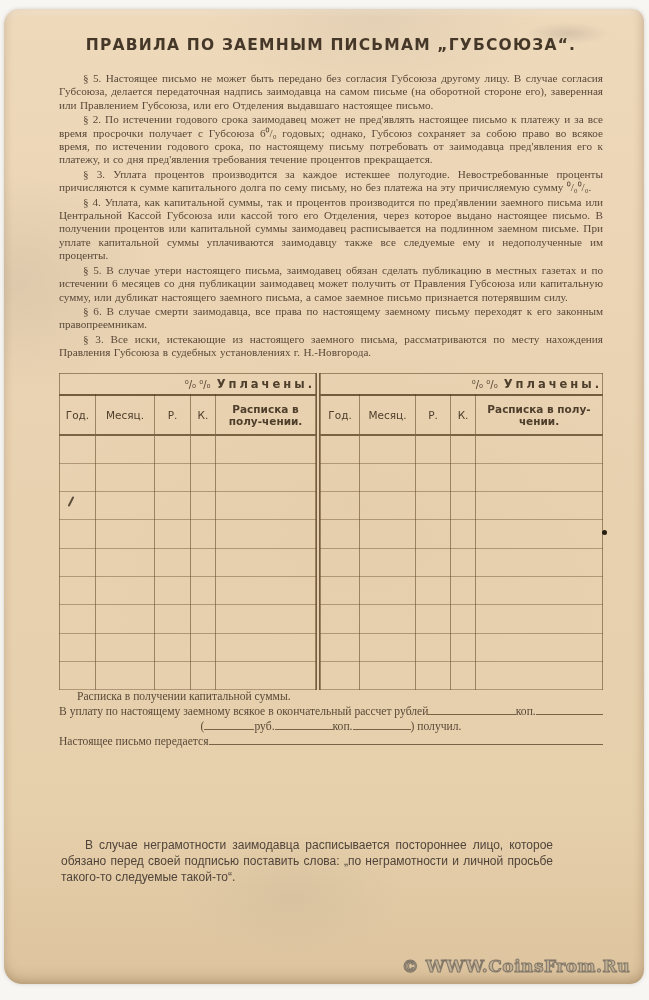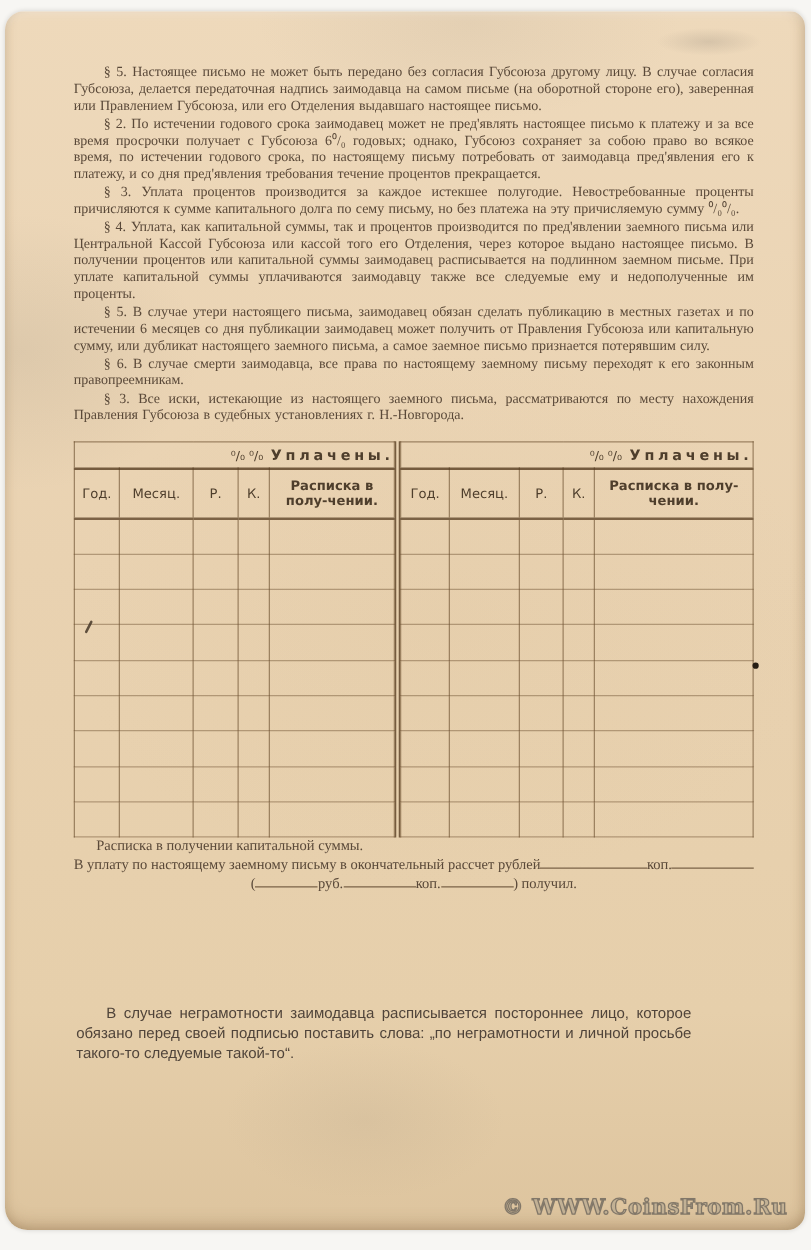--- a/index.html
+++ b/index.html
@@ -119,20 +119,21 @@
     position:absolute;left:66px;top:487px;width:2px;height:11px;
     background:rgba(60,46,32,.8);transform:rotate(27deg);border-radius:1px;
   }
 </style>
 </head>
 <body>
 
 <div class="paper">
   <div class="content">
 
+    <h1 class="title">ПРАВИЛА ПО ЗАЕМНЫМ ПИСЬМАМ „ГУБСОЮЗА“.</h1>
 
     <div class="rules">
       <p>§ 5. Настоящее письмо не может быть передано без согласия Губсоюза другому лицу. В случае согласия Губсоюза, делается передаточная надпись заимодавца на самом письме (на оборотной стороне его), заверенная или Правлением Губсоюза, или его Отделения выдавшаго настоящее письмо.</p>
       <p>§ 2. По истечении годового срока заимодавец может не пред'являть настоящее письмо к платежу и за все время просрочки получает с Губсоюза 6⁰/₀ годовых; однако, Губсоюз сохраняет за собою право во всякое время, по истечении годового срока, по настоящему письму потребовать от заимодавца пред'явления его к платежу, и со дня пред'явления требования течение процентов прекращается.</p>
       <p>§ 3. Уплата процентов производится за каждое истекшее полугодие. Невостребованные проценты причисляются к сумме капитального долга по сему письму, но без платежа на эту причисляемую сумму ⁰/₀⁰/₀.</p>
       <p>§ 4. Уплата, как капитальной суммы, так и процентов производится по пред'явлении заемного письма или Центральной Кассой Губсоюза или кассой того его Отделения, через которое выдано настоящее письмо. В получении процентов или капитальной суммы заимодавец расписывается на подлинном заемном письме. При уплате капитальной суммы уплачиваются заимодавцу также все следуемые ему и недополученные им проценты.</p>
       <p>§ 5. В случае утери настоящего письма, заимодавец обязан сделать публикацию в местных газетах и по истечении 6 месяцев со дня публикации заимодавец может получить от Правления Губсоюза или капитальную сумму, или дубликат настоящего заемного письма, а самое заемное письмо признается потерявшим силу.</p>
       <p>§ 6. В случае смерти заимодавца, все права по настоящему заемному письму переходят к его законным правопреемникам.</p>
       <p>§ 3. Все иски, истекающие из настоящего заемного письма, рассматриваются по месту нахождения Правления Губсоюза в судебных установлениях г. Н.-Новгорода.</p>
     </div>
@@ -313,28 +314,32 @@
               <td></td>
             </tr>
           </tbody>
       </table>
 
     </div>
 
     <div class="receipt">
       <p class="r1">Расписка в получении капитальной суммы.</p>
       <p class="r2">
-        <span>В уплату по настоящему заемному письму в окончательный рассчет рублей</span>
+        <span>В уплату по настоящему заемному всякое в окончательный рассчет рублей</span>
           <span class="blank b1"></span>
           <span>коп.</span>
           <span class="blank b2"></span>
       </p>
       <p class="r3">
         <span>(</span><span class="blank b"></span><span>руб.</span><span class="blank b2"></span><span>коп.</span><span class="blank b2"></span><span>) получил.</span>
       </p>
+      <p class="r4">
+        <span>Настоящее письмо передается</span>
+          <span class="blank b1"></span>
+      </p>
     </div>
 
     <p class="note">В случае неграмотности заимодавца расписывается постороннее лицо, которое обязано перед своей подписью поставить слова: „по неграмотности и личной просьбе такого-то следуемые такой-то“.</p>
 
   </div>
 
   <div class="watermark">
     <div class="wm1">© WWW.CoinsFrom.Ru</div>
   </div>
 

